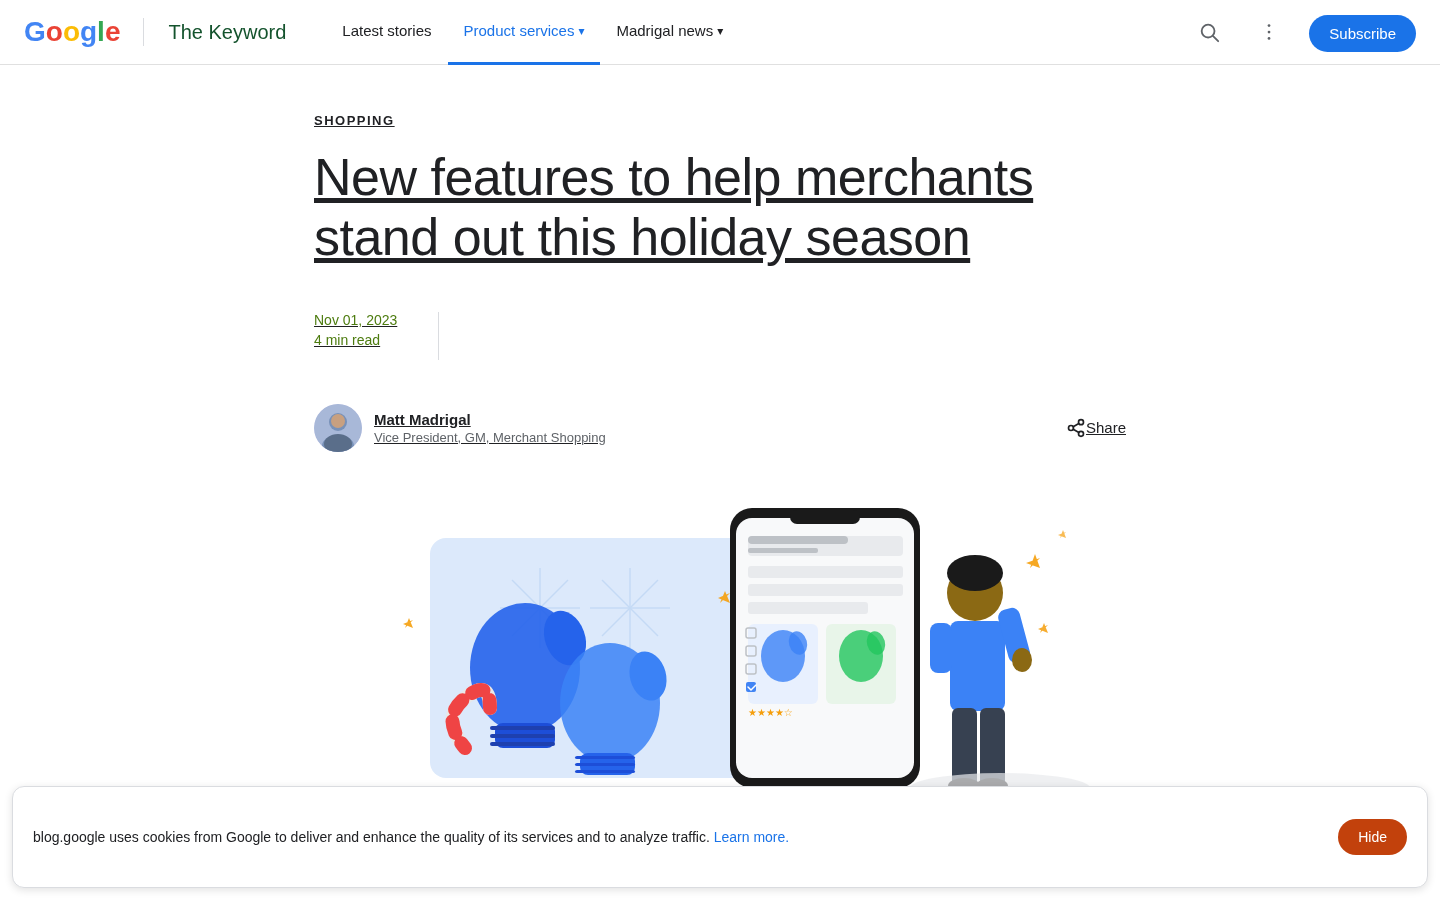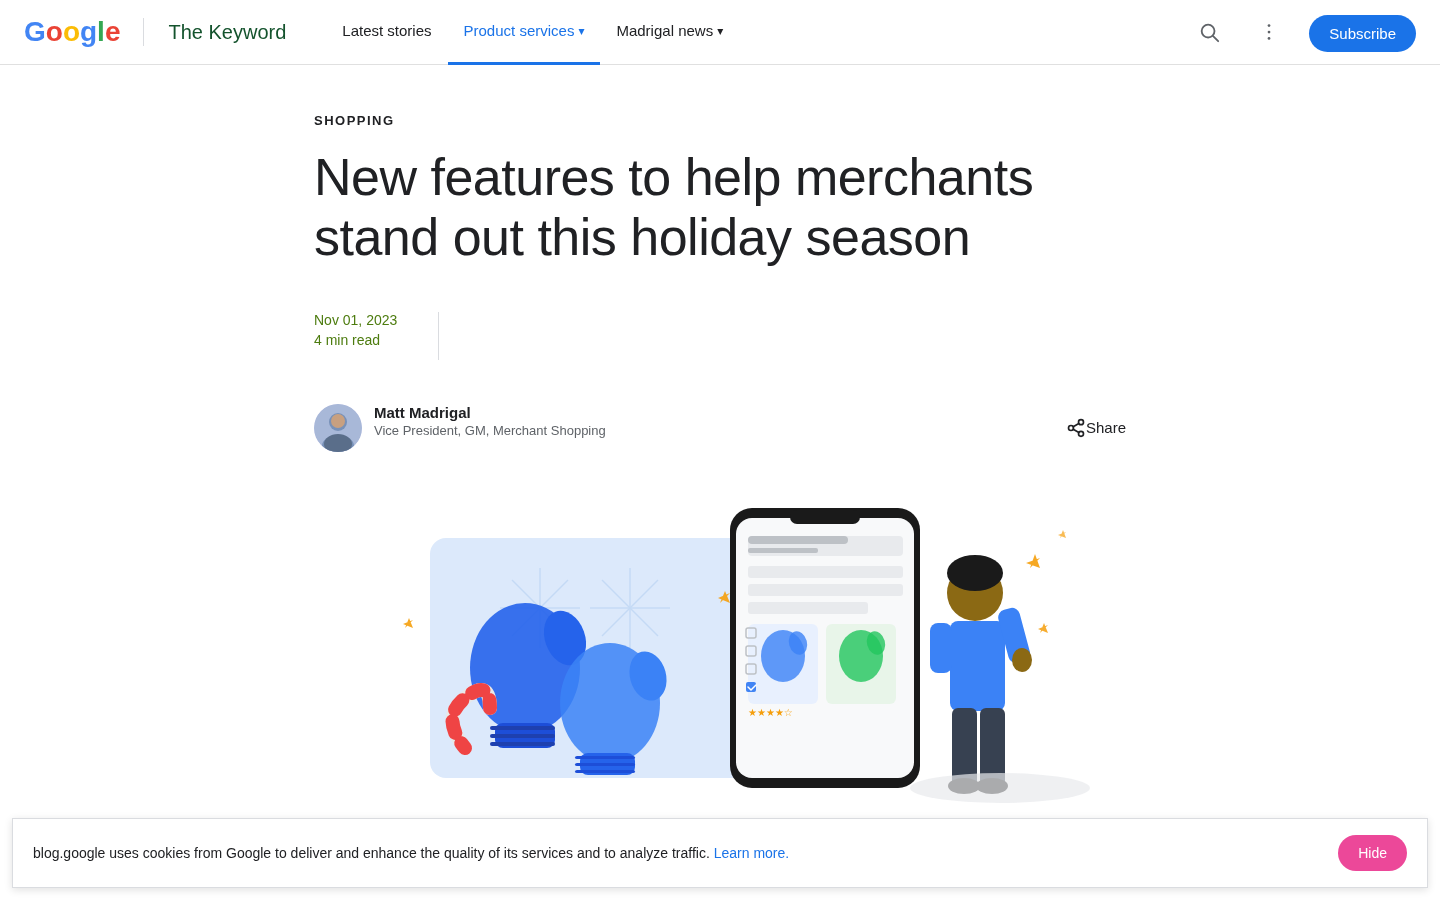--- a/index.html
+++ b/index.html
@@ -95,20 +95,21 @@
       font-size: 15px;
       font-weight: 500;
       cursor: pointer;
     }
 
     
     .main {
       max-width: 860px;
       margin: 0 auto;
       padding: 48px 24px 60px;
+      text-decoration: underline;
     }
     .category-label {
       font-size: 13px;
       font-weight: 700;
       letter-spacing: 1.5px;
       text-transform: uppercase;
       color: #202124;
       margin-bottom: 20px;
     }
     .article-title {
@@ -147,21 +148,21 @@
       color: #3c4043;
     }
     .author-row {
       display: flex;
       align-items: center;
       justify-content: space-between;
       margin-bottom: 36px;
     }
     .author-info {
       display: flex;
-      align-items: flex-start;
+      align-items: center;
       gap: 12px;
     }
     .author-avatar {
       width: 48px;
       height: 48px;
       border-radius: 50%;
       background: #c5cae9;
       overflow: hidden;
       display: flex;
       align-items: center;
@@ -207,42 +208,42 @@
     }
 
     
     .cookie-banner {
       position: fixed;
       bottom: 0;
       left: 0;
       right: 0;
       background: #fff;
       border: 1px solid #dadce0;
-      border-radius: 0;
+      border-radius: 12px;
       margin: 0 12px 12px;
-      padding: 16px 20px;
+      padding: 32px 20px;
       display: flex;
       align-items: center;
       justify-content: space-between;
       box-shadow: 0 2px 8px rgba(0,0,0,0.12);
       z-index: 1000;
       max-width: 1416px;
       gap: 25px;
     }
     .cookie-text {
       font-size: 14px;
       color: #202124;
     }
     .cookie-link {
       color: #1a73e8;
       text-decoration: none;
       cursor: pointer;
     }
     .hide-btn {
-      background: #ec4899;
+      background: #c2410c;
       color: #fff;
       border: none;
       border-radius: 20px;
       padding: 10px 20px;
       font-size: 14px;
       font-weight: 500;
       cursor: pointer;
       white-space: nowrap;
       margin-left: 24px;
     }

